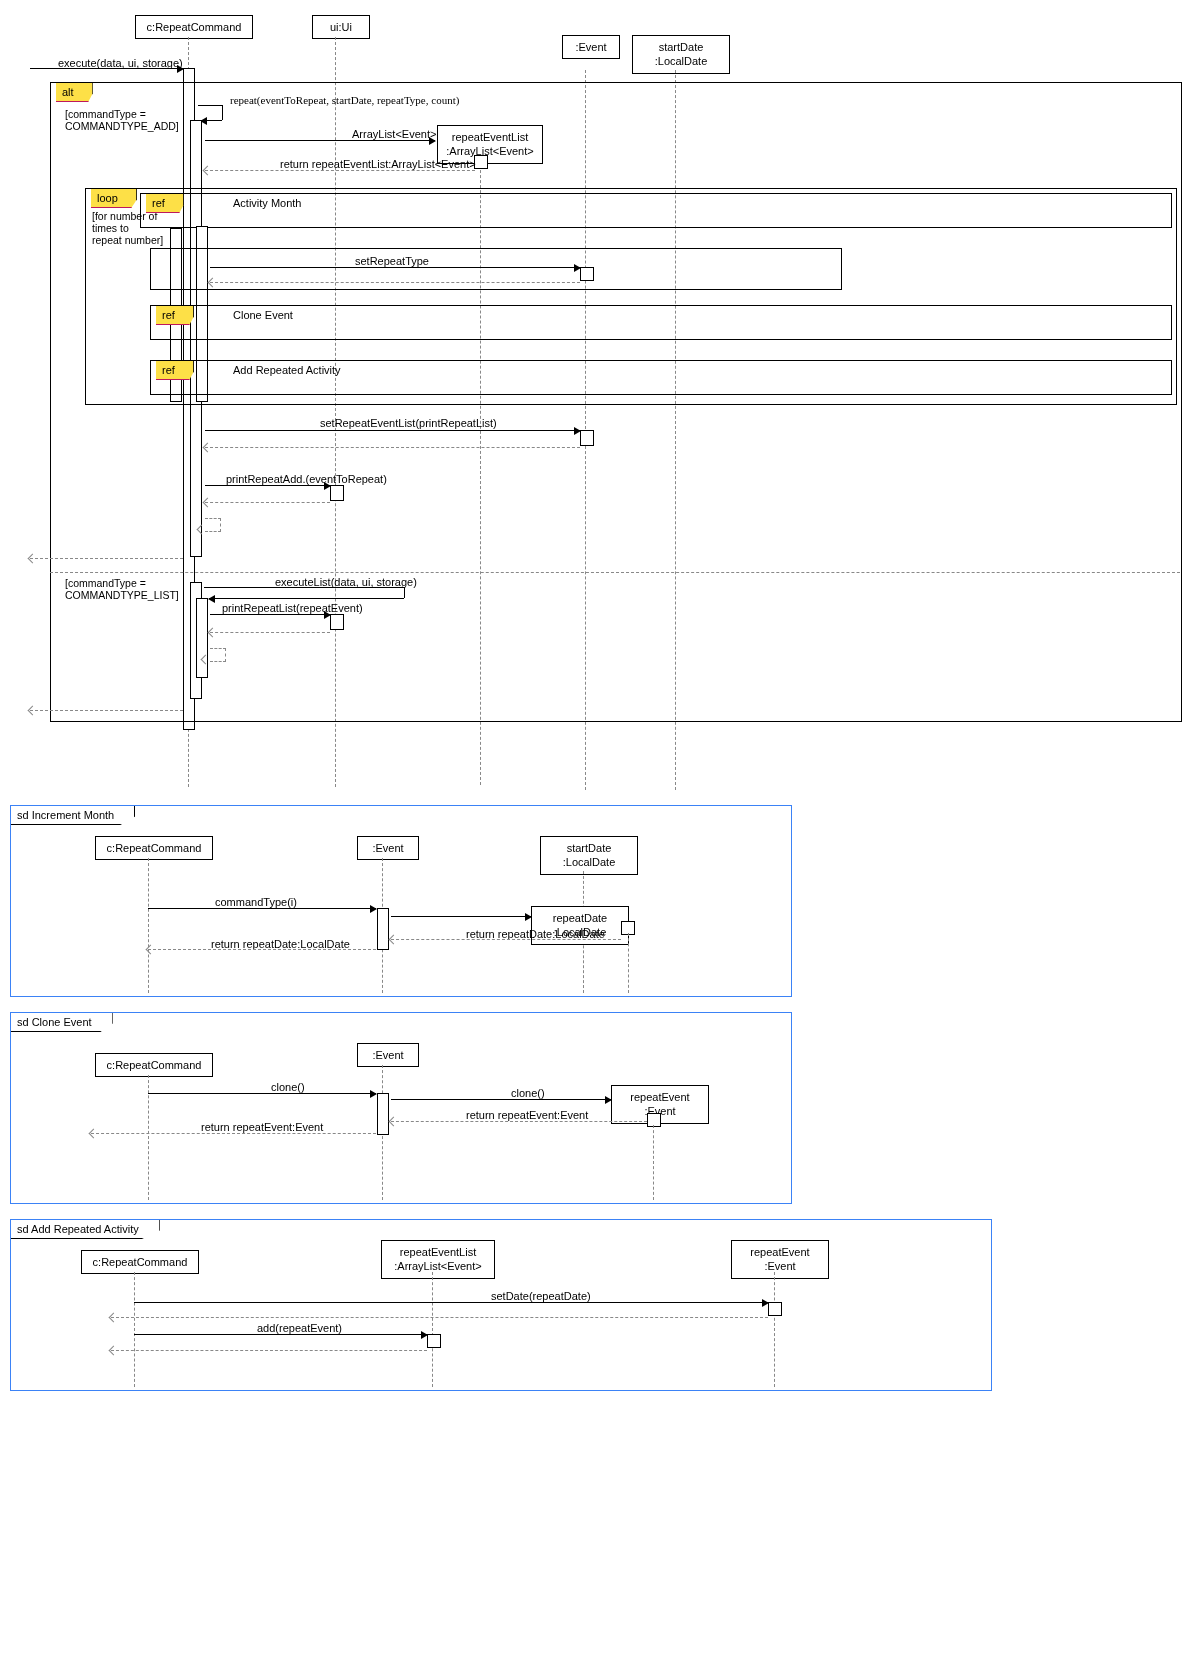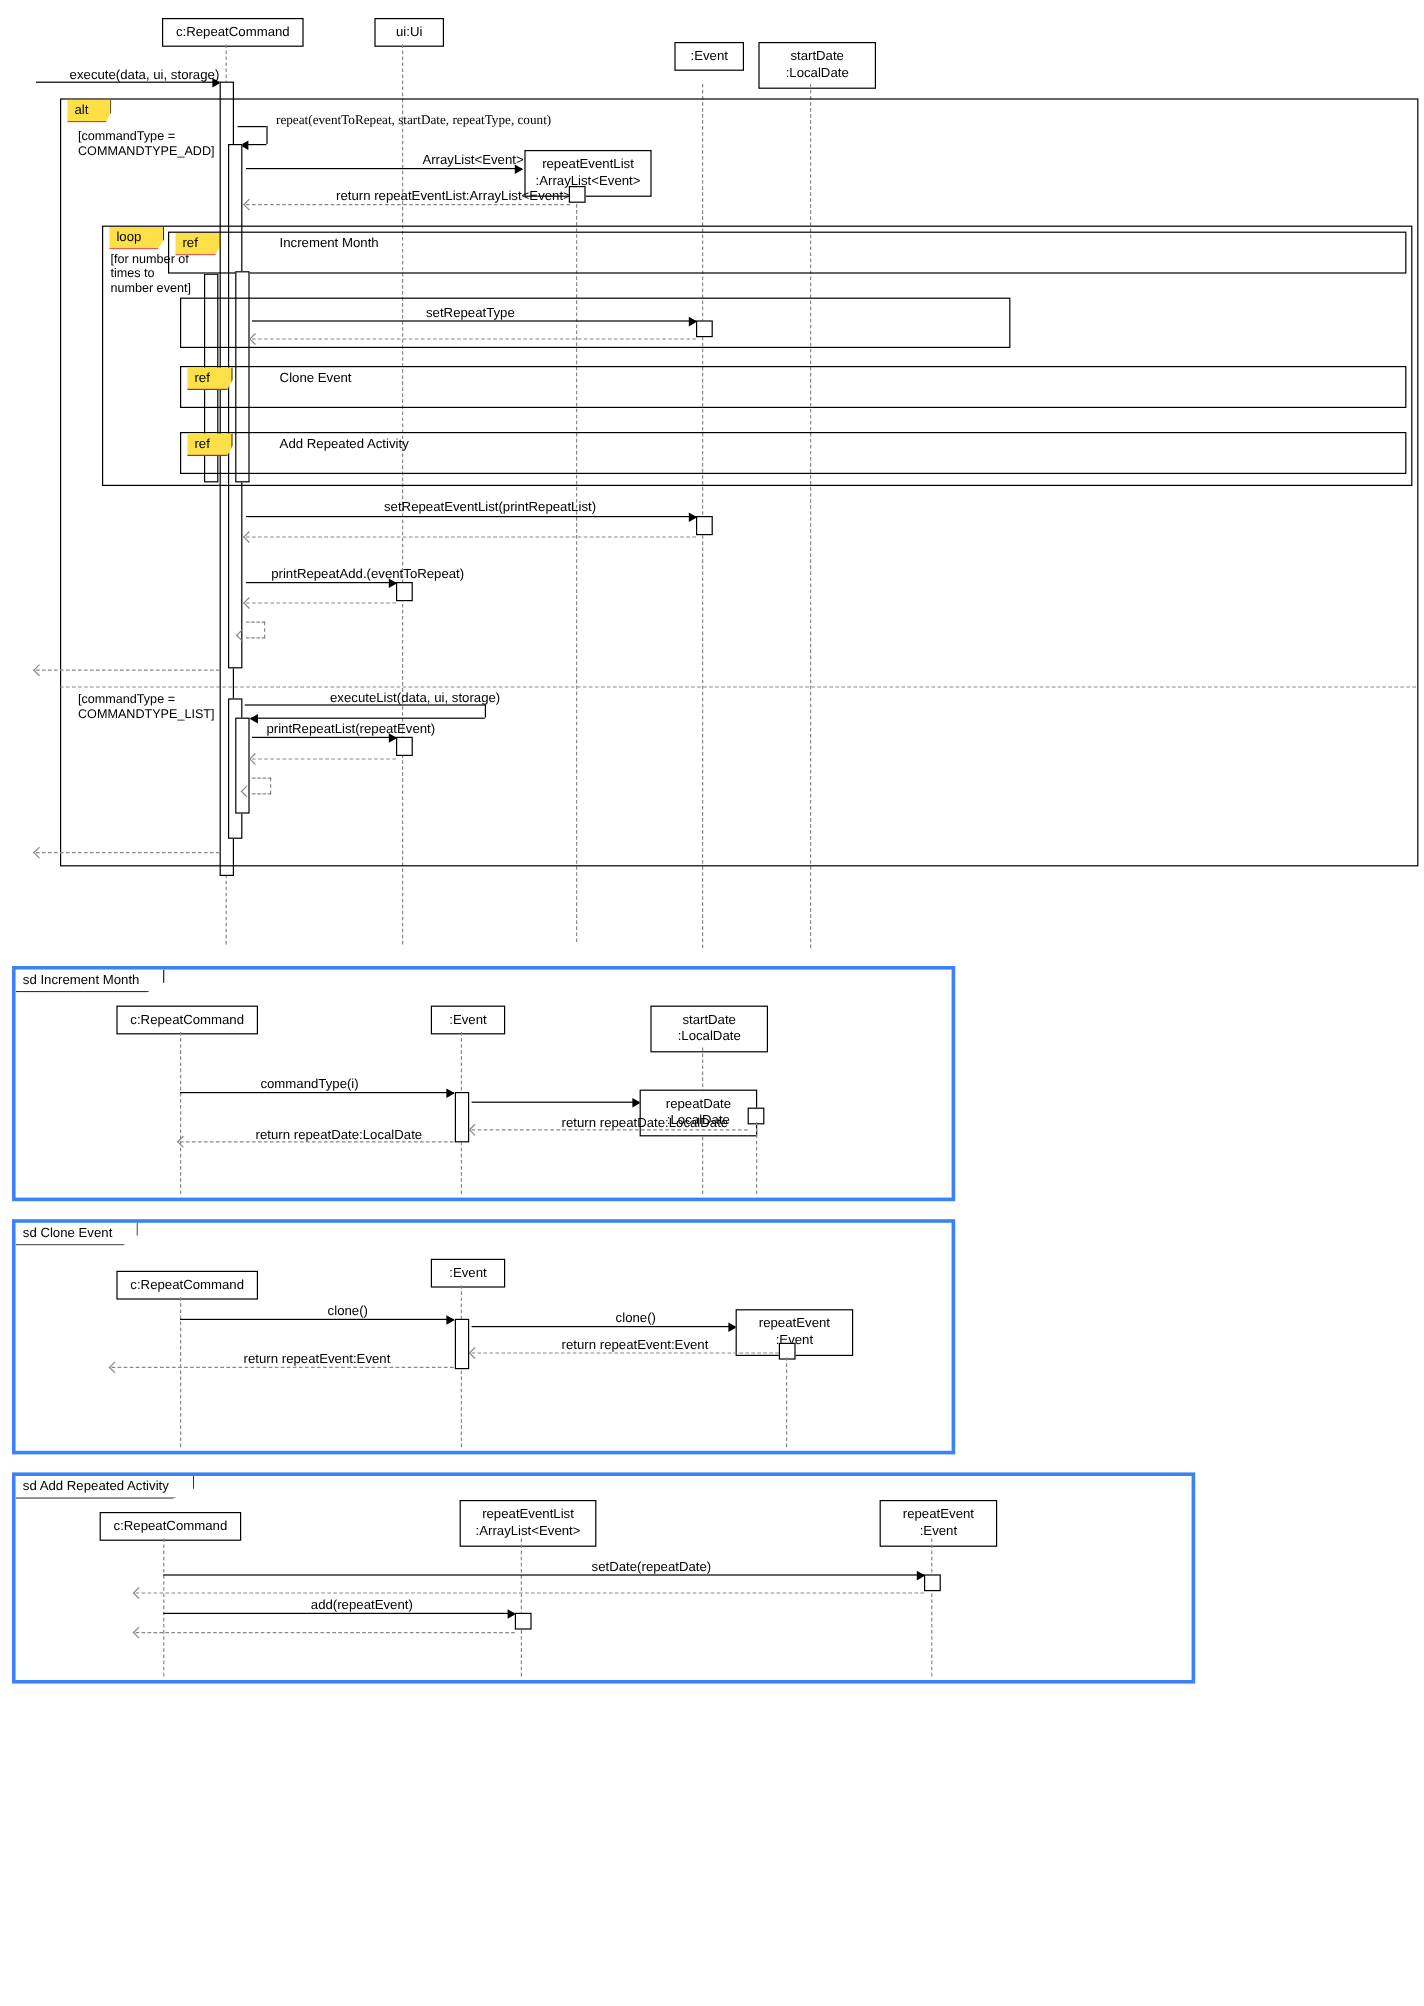--- a/index.html
+++ b/index.html
@@ -86,21 +86,21 @@
     background: #fde047;
     clip-path: polygon(0 0, 100% 0, 100% 55%, 88% 100%, 0 100%);
   }
   .guard {
     position: absolute;
     font-size: 10.5px;
     white-space: pre-line;
   }
   .sub-diagram {
     position: relative;
-    border: 3px solid #3b82f6;
+    border: 1px solid #3b82f6;
     margin-top: 15px;
   }
   .sd-label {
     position: absolute;
     top: 0; left: 0;
     border-right: 1px solid #000;
     border-bottom: 1px solid #000;
     padding: 3px 20px 3px 6px;
     background: #fff;
     clip-path: polygon(0 0, 100% 0, 100% 55%, 88% 100%, 0 100%);
@@ -165,25 +165,25 @@
   <div class="box" style="left:464px; top:145px; height:12px;"></div>
 
   <div class="msg-label" style="left:270px; top:148px;text-align:right;">return repeatEventList:ArrayList&lt;Event&gt;</div>
   <div class="msg-line dashed arrow-open-left" style="left:195px; top:160px; width:270px;"></div>
 
   <div class="frame" style="left:75px; top:178px; width:1090px; height:215px;">
     <div class="frame-label">loop</div>
   </div>
   <div class="guard" style="left:82px; top:200px;">[for number of
 times to
-number event]</div>
+repeat number]</div>
 
   <div class="frame" style="left:130px; top:183px; width:1030px; height:33px;">
     <div class="frame-label">ref</div>
-    <span class="msg-label" style="left:92px; top:3px; position:absolute;">Increment Month</span>
+    <span class="msg-label" style="left:92px; top:3px; position:absolute;">Activity Month</span>
   </div>
   <div class="activation" style="left:186px; top:216px; height:174px;"></div>
   <div class="activation" style="left:160px; top:218px; height:172px;"></div>
 
   <div class="frame" style="left:140px; top:238px; width:690px; height:40px; border:1px solid #000;"></div>
   <div class="msg-label" style="left:345px; top:245px;">setRepeatType</div>
   <div class="msg-line arrow-right" style="left:200px; top:257px; width:370px;"></div>
   <div class="box" style="left:570px; top:257px; height:12px;"></div>
   <div class="msg-line dashed arrow-open-left" style="left:200px; top:272px; width:370px;"></div>
 

